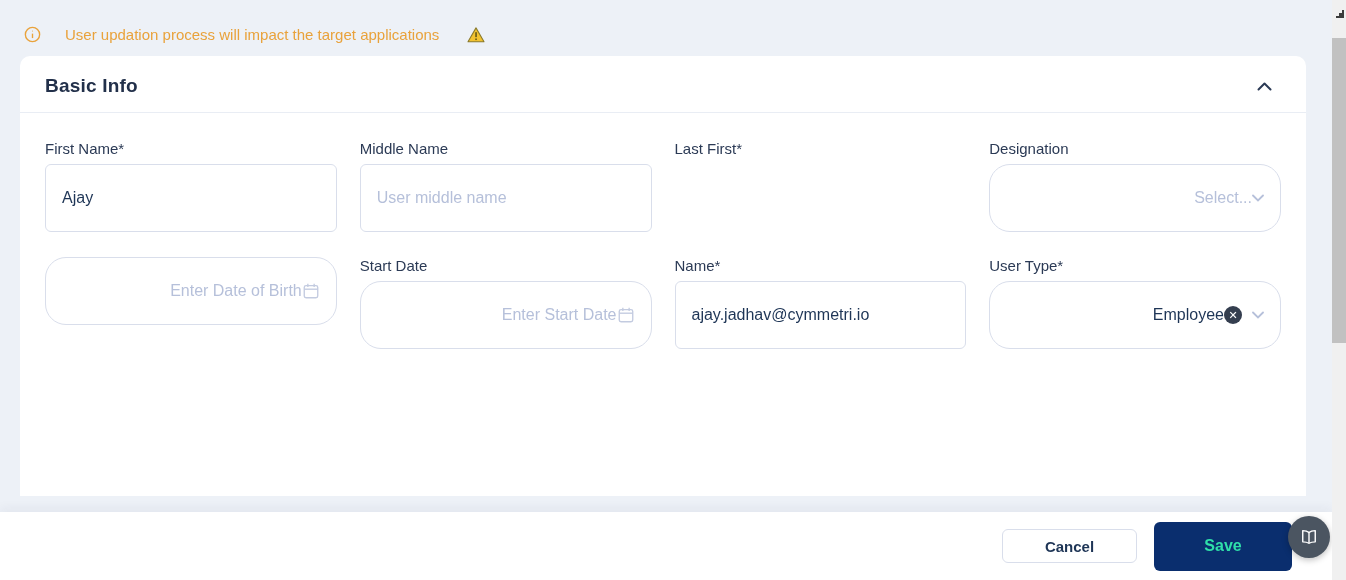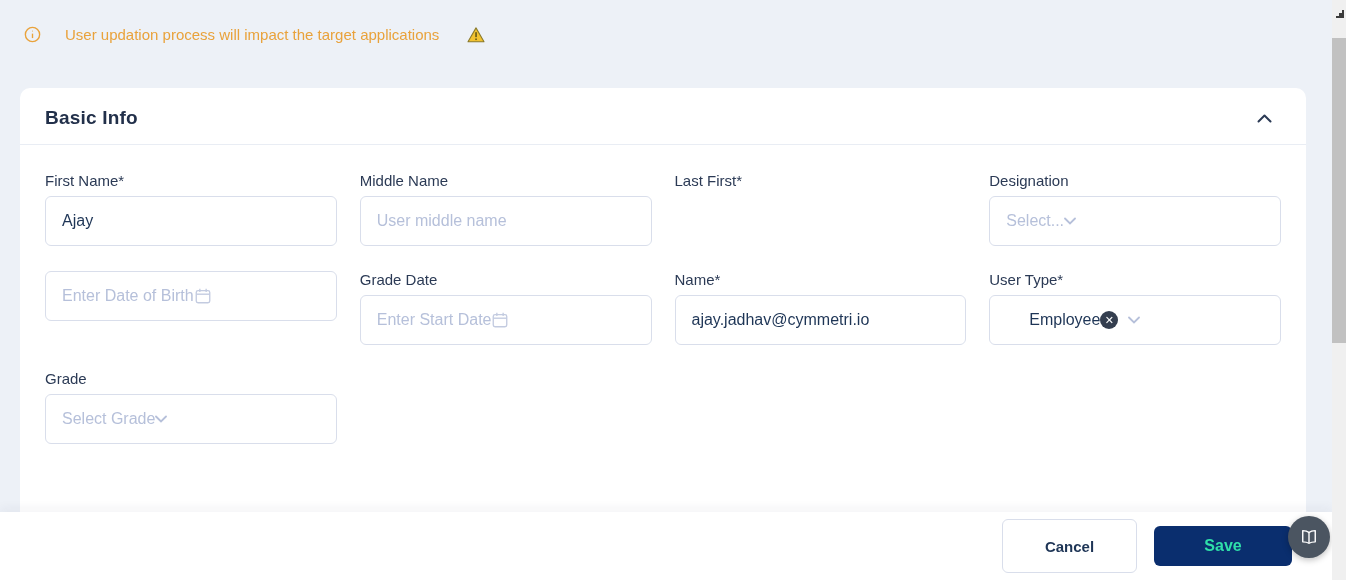--- a/index.html
+++ b/index.html
@@ -14,21 +14,21 @@
   
   .banner {
     position: absolute; top: 26px; left: 24px;
     display: flex; align-items: center; gap: 24px;
     color: #E9A23B; font-size: 15px; font-weight: 500;
   }
   .banner .tri { margin-left: 4px; display:flex; }
 
   
   .card {
-    position: absolute; left: 20px; top: 88px;
+    position: absolute; left: 20px; top: 56px;
     width: 1286px; height: 440px;
     background: #ffffff; border-radius: 10px 10px 0 0;
     overflow: hidden;
   }
   .card-header {
     display: flex; align-items: center; justify-content: space-between;
     padding: 19px 30px 15px 25px;
     border-bottom: 1px solid #e9edf4;
   }
   .card-title { font-size: 19px; font-weight: 700; color: #22304a; letter-spacing: .2px; }
@@ -39,32 +39,32 @@
     display: grid;
     grid-template-columns: repeat(4, 1fr);
     column-gap: 23px; row-gap: 25px;
     padding: 27px 25px 0 25px;
   }
   .field label {
     display: block; font-size: 15px; color: #2b3a55; margin-bottom: 7px;
   }
   .field.disabled label { color: #a9b4cd; }
   .control {
-    width: 100%; height: 50px;
+    width: 100%; height: 68px;
     border: 1px solid #d9deeb; border-radius: 6px;
     background: #fff;
     display: flex; align-items: center;
     padding: 0 16px;
     font-size: 16px; color: #1e3556;
     font-family: "Liberation Sans", sans-serif;
   }
   input.control { outline: none; }
   input.control::placeholder { color: #b6c0da; font-weight: 500; }
   .field.disabled input.control { color: #a9b4cd; font-weight: 500; }
-  .select { justify-content: flex-start; cursor: pointer; }
+  .select { justify-content: flex-end; cursor: pointer; border-radius: 21px; }
   .ph { color: #b6c0da; font-weight: 500; }
   .val { color: #1e3556; margin-left: 23px; }
   .right-icons { display: flex; align-items: center; gap: 10px; }
   .x-clear {
     width: 18px; height: 18px; border-radius: 50%;
     background: #343e4f; color: #fff;
     display: flex; align-items: center; justify-content: center;
     font-size: 11px; line-height: 1; cursor: pointer;
   }
   .grade-field { grid-column: 1; }
@@ -73,26 +73,26 @@
   .footer {
     position: absolute; left: 0; bottom: 0;
     width: 1332px; height: 68px;
     background: #ffffff;
     display: flex; align-items: center; justify-content: flex-end;
     gap: 17px; padding-right: 40px;
     box-shadow: 0 -4px 10px rgba(30,40,80,0.05);
   }
   .btn { border-radius: 6px; cursor: pointer; font-family: "Liberation Sans", sans-serif; }
   .btn-cancel {
-    width: 135px; height: 54px;
+    width: 135px; height: 34px;
     background: #fff; border: 1px solid #d9deeb;
     color: #1e3556; font-weight: 600; font-size: 15px;
   }
   .btn-save {
-    width: 138px; height: 40px;
+    width: 138px; height: 49px;
     background: #0a2e6e; border: none;
     color: #2FDFA9; font-weight: 700; font-size: 16px; text-align: center;
   }
 
   
   .fab {
     position: absolute; right: 16px; top: 516px;
     width: 42px; height: 42px; border-radius: 50%;
     background: #4b5561; border: none; cursor: pointer;
     display: flex; align-items: center; justify-content: center;
@@ -175,21 +175,21 @@
           <svg width="18" height="18" viewBox="0 0 20 20" fill="none" stroke="#c3cbe0" stroke-width="1.5">
             <rect x="2.5" y="4" width="15" height="13.5" rx="2"></rect>
             <line x1="2.5" y1="8" x2="17.5" y2="8"></line>
             <line x1="6.5" y1="2" x2="6.5" y2="5.5"></line>
             <line x1="13.5" y1="2" x2="13.5" y2="5.5"></line>
           </svg>
         </span>
       </div>
     </div>
     <div class="field">
-      <label>Grade Date</label>
+      <label>Start Date</label>
       <div class="control select">
         <span class="ph">Enter Start Date</span>
         <span style="display:flex;">
           <svg width="18" height="18" viewBox="0 0 20 20" fill="none" stroke="#c3cbe0" stroke-width="1.5">
             <rect x="2.5" y="4" width="15" height="13.5" rx="2"></rect>
             <line x1="2.5" y1="8" x2="17.5" y2="8"></line>
             <line x1="6.5" y1="2" x2="6.5" y2="5.5"></line>
             <line x1="13.5" y1="2" x2="13.5" y2="5.5"></line>
           </svg>
         </span>
@@ -208,31 +208,20 @@
           <span class="x-clear">✕</span>
           <span style="display:flex;">
             <svg width="12" height="8" viewBox="0 0 12 8" fill="none">
                 <path d="M1 1.5 L6 6.5 L11 1.5" stroke="#b6c0da" stroke-width="1.8" stroke-linecap="round"></path>
               </svg>
           </span>
         </span>
       </div>
     </div>
 
-    <div class="field grade-field">
-      <label>Grade</label>
-      <div class="control select">
-        <span class="ph">Select Grade</span>
-        <span style="display:flex;">
-          <svg width="12" height="8" viewBox="0 0 12 8" fill="none">
-              <path d="M1 1.5 L6 6.5 L11 1.5" stroke="#b6c0da" stroke-width="1.8" stroke-linecap="round"></path>
-            </svg>
-        </span>
-      </div>
-    </div>
 
   </div>
 </div>
 
 <div class="footer">
   <button class="btn btn-cancel">Cancel</button>
   <button class="btn btn-save">Save</button>
 </div>
 
 <button class="fab">

